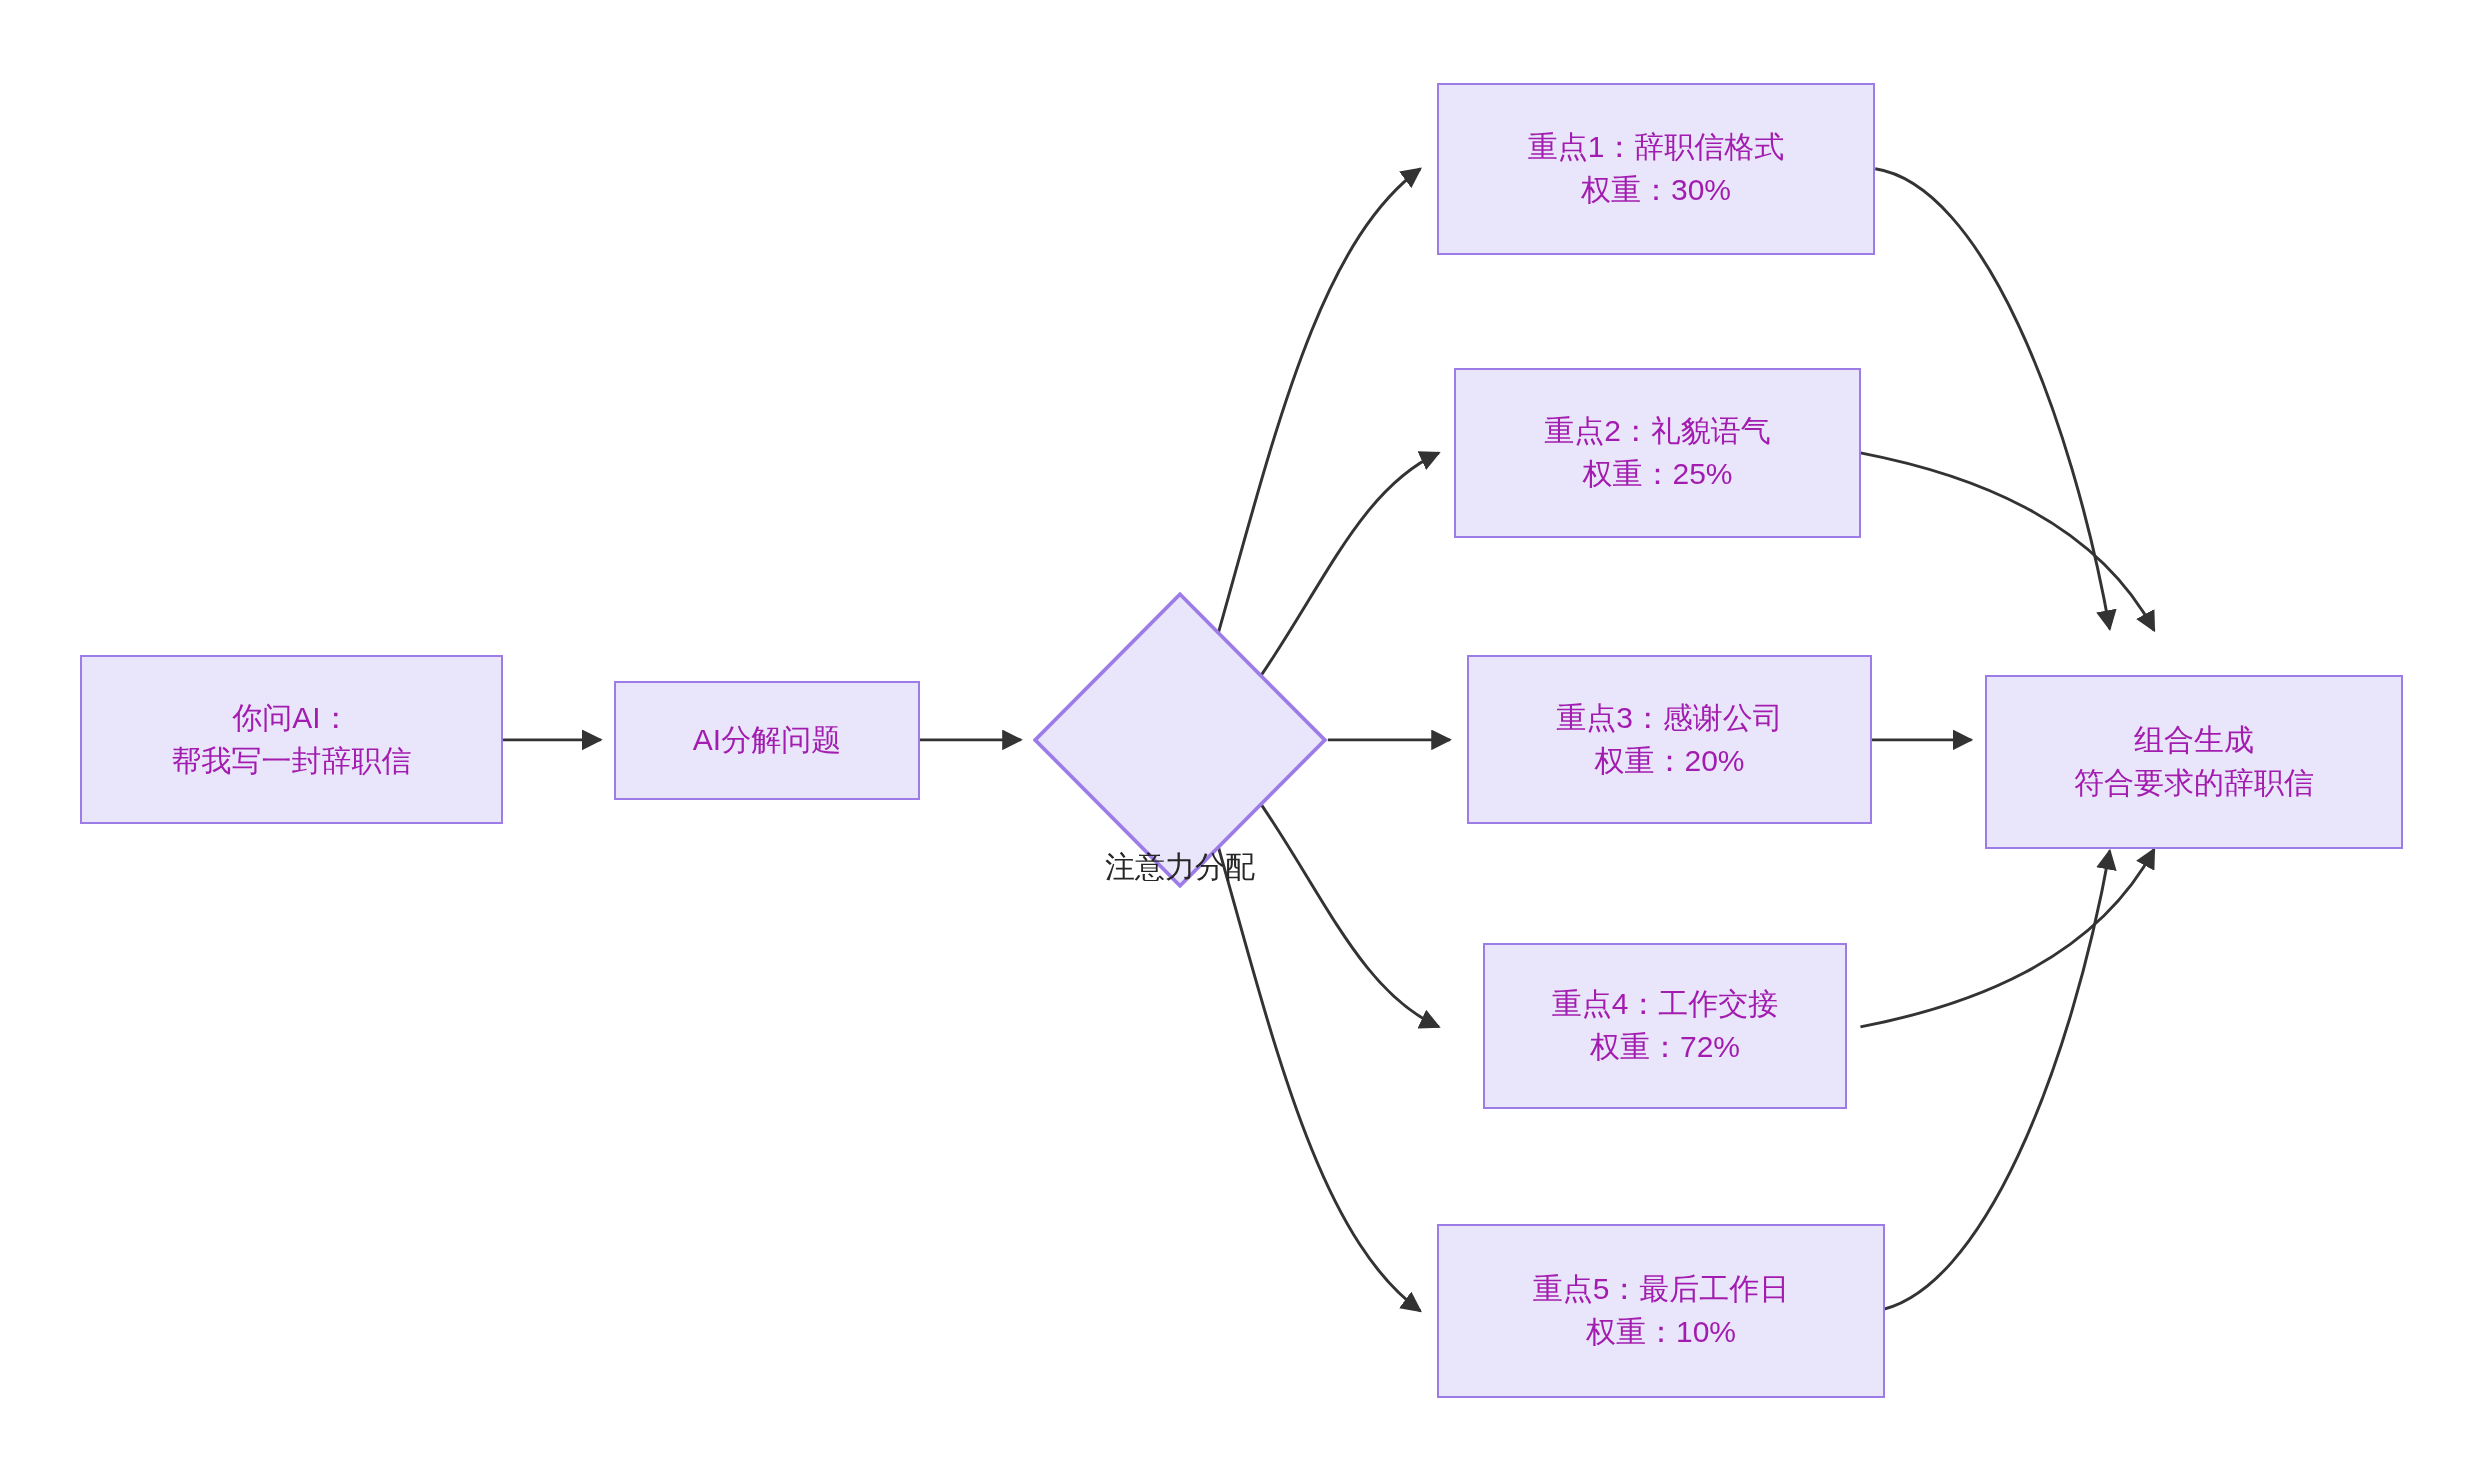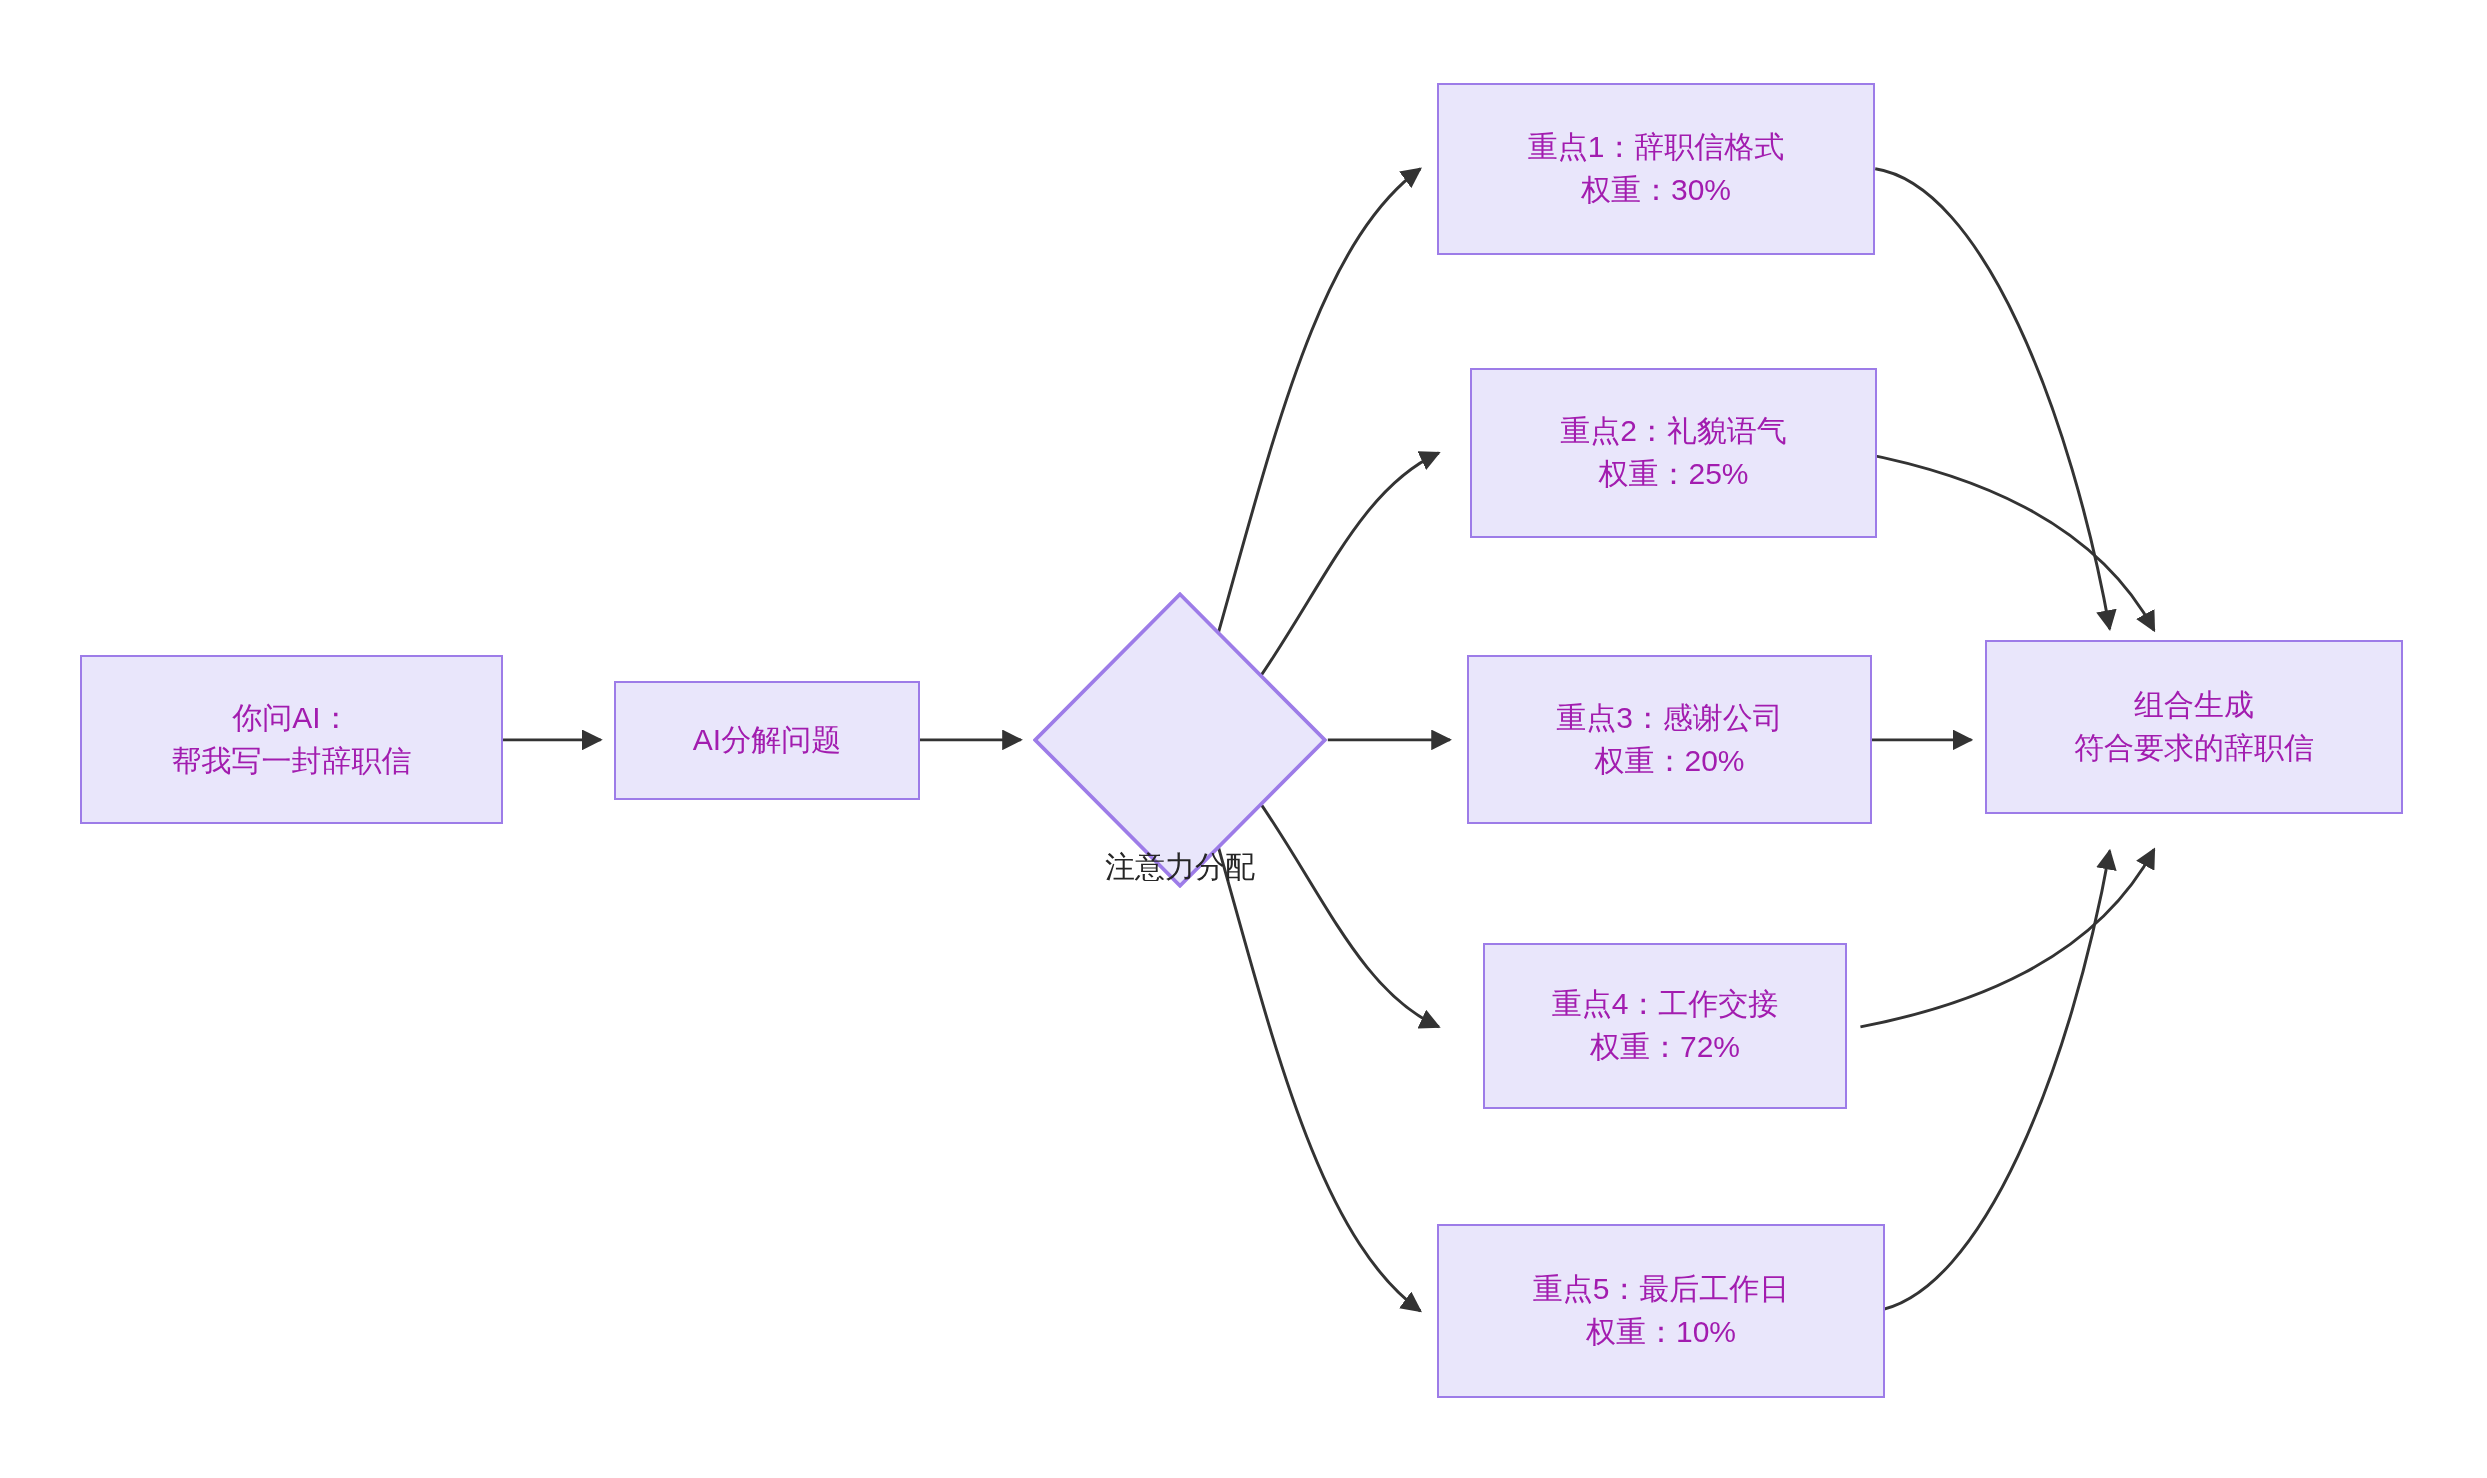--- a/index.html
+++ b/index.html
@@ -116,39 +116,39 @@
       <polygon points="199,3 395,200 199,397 3,200" fill="#e9e6fb" stroke="#9d7ce8" stroke-width="5"></polygon>
     </svg>
     <span class="dia-label">注意力分配</span>
   </div>
 
   <div class="node" style="left:1437px; top:83px; width:438px; height:172px;">
     <span class="line">重点1：辞职信格式</span>
     <span class="line">权重：30%</span>
   </div>
 
-  <div class="node" style="left:1454px; top:368px; width:407px; height:170px;margin-left:16px;">
+  <div class="node" style="left:1454px; top:368px; width:407px; height:170px;">
     <span class="line">重点2：礼貌语气</span>
     <span class="line">权重：25%</span>
   </div>
 
   <div class="node" style="left:1467px; top:655px; width:405px; height:169px;">
     <span class="line">重点3：感谢公司</span>
     <span class="line">权重：20%</span>
   </div>
 
   <div class="node" style="left:1467px; top:943px; width:364px; height:166px;margin-left:16px;">
     <span class="line">重点4：工作交接</span>
     <span class="line">权重：72%</span>
   </div>
 
   <div class="node" style="left:1437px; top:1224px; width:448px; height:174px;">
     <span class="line">重点5：最后工作日</span>
     <span class="line">权重：10%</span>
   </div>
 
-  <div class="node" style="left:1985px; top:640px; width:418px; height:174px;">
+  <div class="node" style="left:1985px; top:675px; width:418px; height:174px;">
     <span class="line">组合生成</span>
     <span class="line">符合要求的辞职信</span>
   </div>
 
 </div>
 
 
 </body></html>

